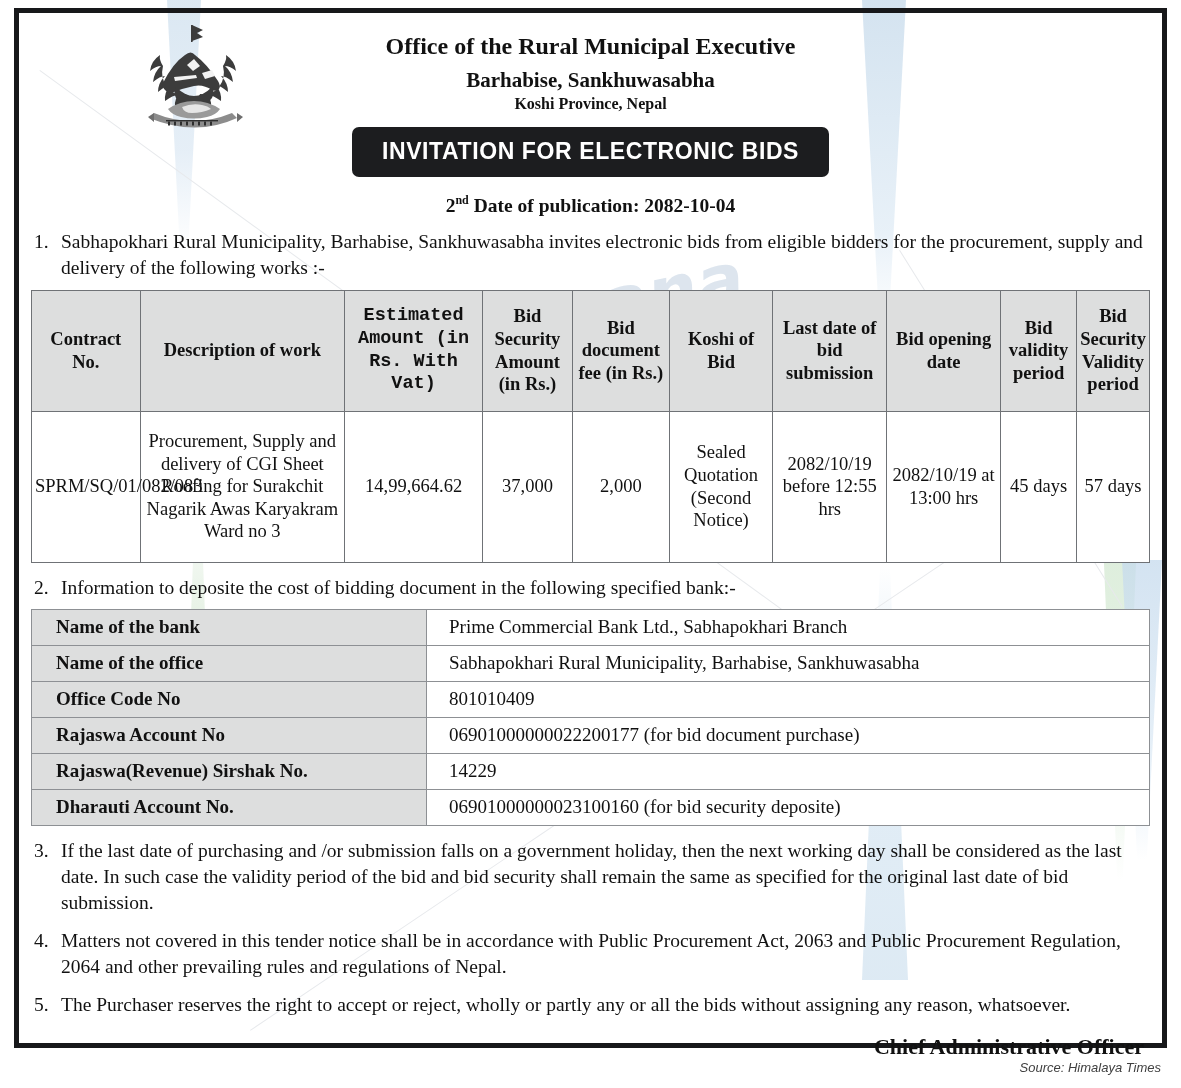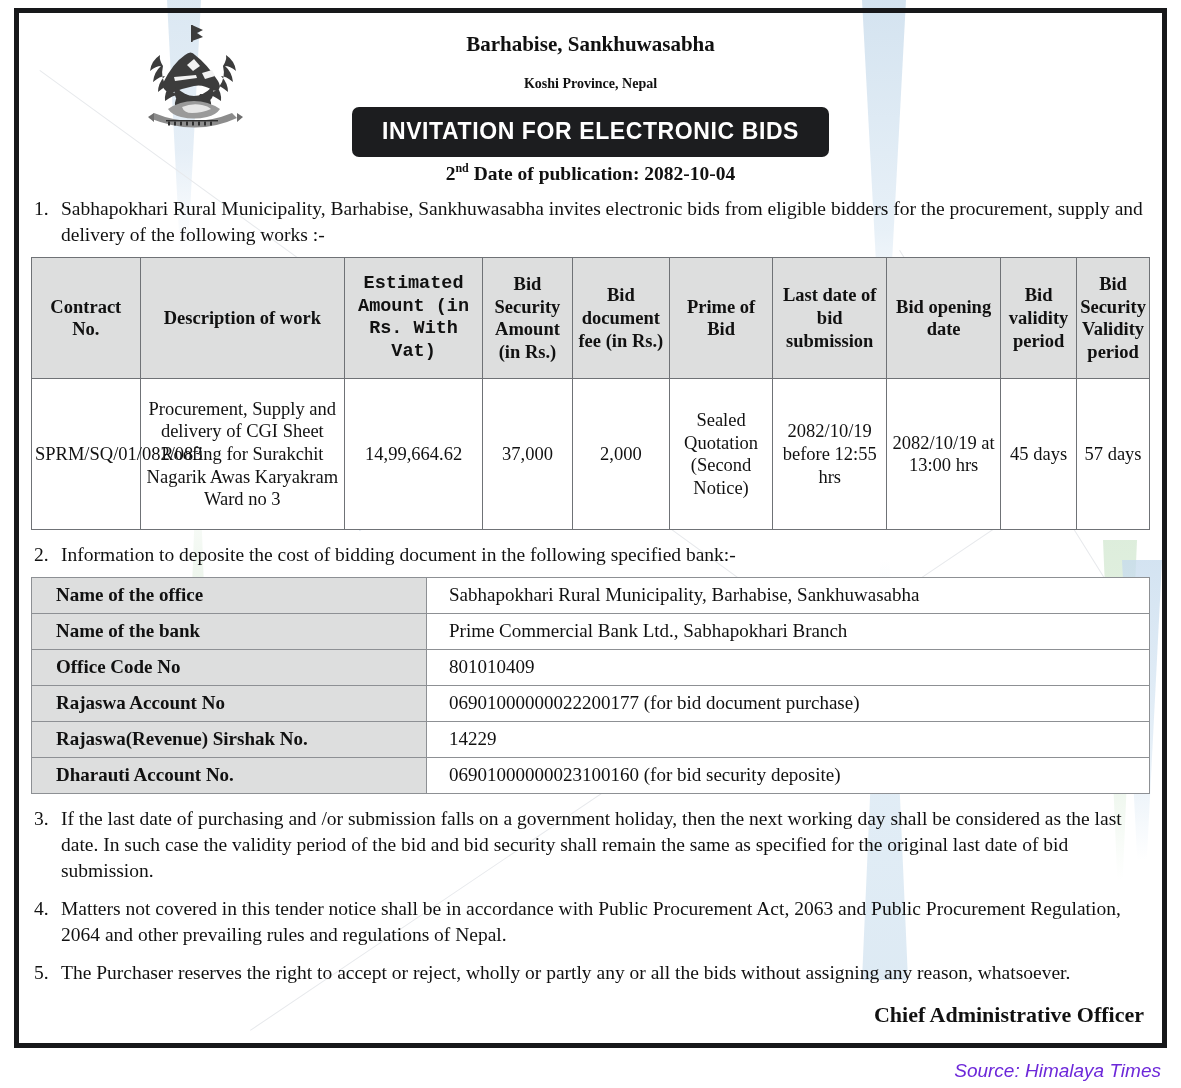--- a/index.html
+++ b/index.html
@@ -173,44 +173,44 @@
     line-height: 1.2;
     margin-top: 7px;
   }
   .org-addr1 {
     font-size: 21px;
     font-weight: 700;
     line-height: 1.2;
     margin-top: 7px;
   }
   .org-addr2 {
-    font-size: 14px;
+    font-size: 16px;
     font-weight: 700;
     line-height: 1.2;
-    margin-top: 19px;
+    margin-top: 1px;
   }
 
   .banner-wrap {
     margin-top: 14px;
     display: flex;
     justify-content: center;
   }
   .banner {
     display: inline-block;
     background: #1c1d1f;
     color: #ffffff;
     font-family: "Liberation Sans", sans-serif;
     font-weight: 700;
     font-size: 23px;
     letter-spacing: .6px;
     padding: 11px 30px 12px 30px;
     border-radius: 7px;
   }
   .pubdate {
-    margin-top: 4px;
+    margin-top: 16px;
     font-size: 19.5px;
     font-weight: 700;
     text-align: center;
   }
   .pubdate sup { font-size: 12px; vertical-align: super; }
 
   
   .clause {
     display: flex;
     margin-top: 12px;
@@ -298,22 +298,22 @@
     padding-right: 6px;
   }
 
   
   .source {
     position: absolute;
     right: 20px;
     top: 1060px;
     font-family: "Liberation Sans", sans-serif;
     font-style: italic;
-    font-size: 19px;
-    color: #6d28d9;
+    font-size: 13px;
+    color: #404040;
   }
 </style>
 </head>
 <body>
 
 <div id="page">
 
   <div class="ribbon ribbon-blue-1"></div>
   <div class="ribbon ribbon-blue-2"></div>
   <div class="ribbon ribbon-blue-3"></div>
@@ -376,20 +376,21 @@
               <rect x="56" y="100.5" width="2" height="4"></rect>
               <rect x="62" y="100.5" width="2" height="4"></rect>
               <rect x="68" y="100.5" width="2" height="4"></rect>
               <rect x="74" y="100.5" width="2" height="4"></rect>
               <rect x="80" y="100.5" width="2" height="4"></rect>
             </g>
           </g>
         </svg>
       </div>
 
+      <div class="org-office">Office of the Rural Municipal Executive</div>
       <div class="org-addr1">Barhabise, Sankhuwasabha</div>
       <div class="org-addr2">Koshi Province, Nepal</div>
 
       <div class="banner-wrap">
         <div class="banner">INVITATION FOR ELECTRONIC BIDS</div>
       </div>
 
       <div class="pubdate">
         <span>2</span><sup>nd</sup><span> Date of publication: 2082-10-04</span>
       </div>
@@ -401,21 +402,21 @@
     </div>
 
     <table class="bidtable">
       <thead>
         <tr>
           <th class="c1">Contract No.</th>
           <th class="c2">Description of work</th>
           <th class="c3">Estimated Amount (in Rs. With Vat)</th>
           <th class="c4">Bid Security Amount (in Rs.)</th>
           <th class="c5">Bid document fee (in Rs.)</th>
-          <th class="c6">Prime of Bid</th>
+          <th class="c6">Koshi of Bid</th>
           <th class="c7">Last date of bid submission</th>
           <th class="c8">Bid opening date</th>
           <th class="c9">Bid validity period</th>
           <th class="c10">Bid Security Validity period</th>
         </tr>
       </thead>
       <tbody>
         <tr>
           <td>SPRM/SQ/01/082/083</td>
           <td>Procurement, Supply and delivery of CGI Sheet Roofing for Surakchit Nagarik Awas Karyakram Ward no 3</td>
@@ -432,26 +433,26 @@
     </table>
 
     <div class="clause">
       <div class="num">2.</div>
       <div class="txt">Information to deposite the cost of bidding document in the following specified bank:-</div>
     </div>
 
     <table class="banktable">
       <tbody>
         <tr>
+          <td class="k">Name of the bank</td>
+          <td class="v">Prime Commercial Bank Ltd., Sabhapokhari Branch</td>
+        </tr>
+        <tr>
           <td class="k">Name of the office</td>
           <td class="v">Sabhapokhari Rural Municipality, Barhabise, Sankhuwasabha</td>
-        </tr>
-        <tr>
-          <td class="k">Name of the bank</td>
-          <td class="v">Prime Commercial Bank Ltd., Sabhapokhari Branch</td>
         </tr>
         <tr>
           <td class="k">Office Code No</td>
           <td class="v">801010409</td>
         </tr>
         <tr>
           <td class="k">Rajaswa Account No</td>
           <td class="v">06901000000022200177 (for bid document purchase)</td>
         </tr>
         <tr>

